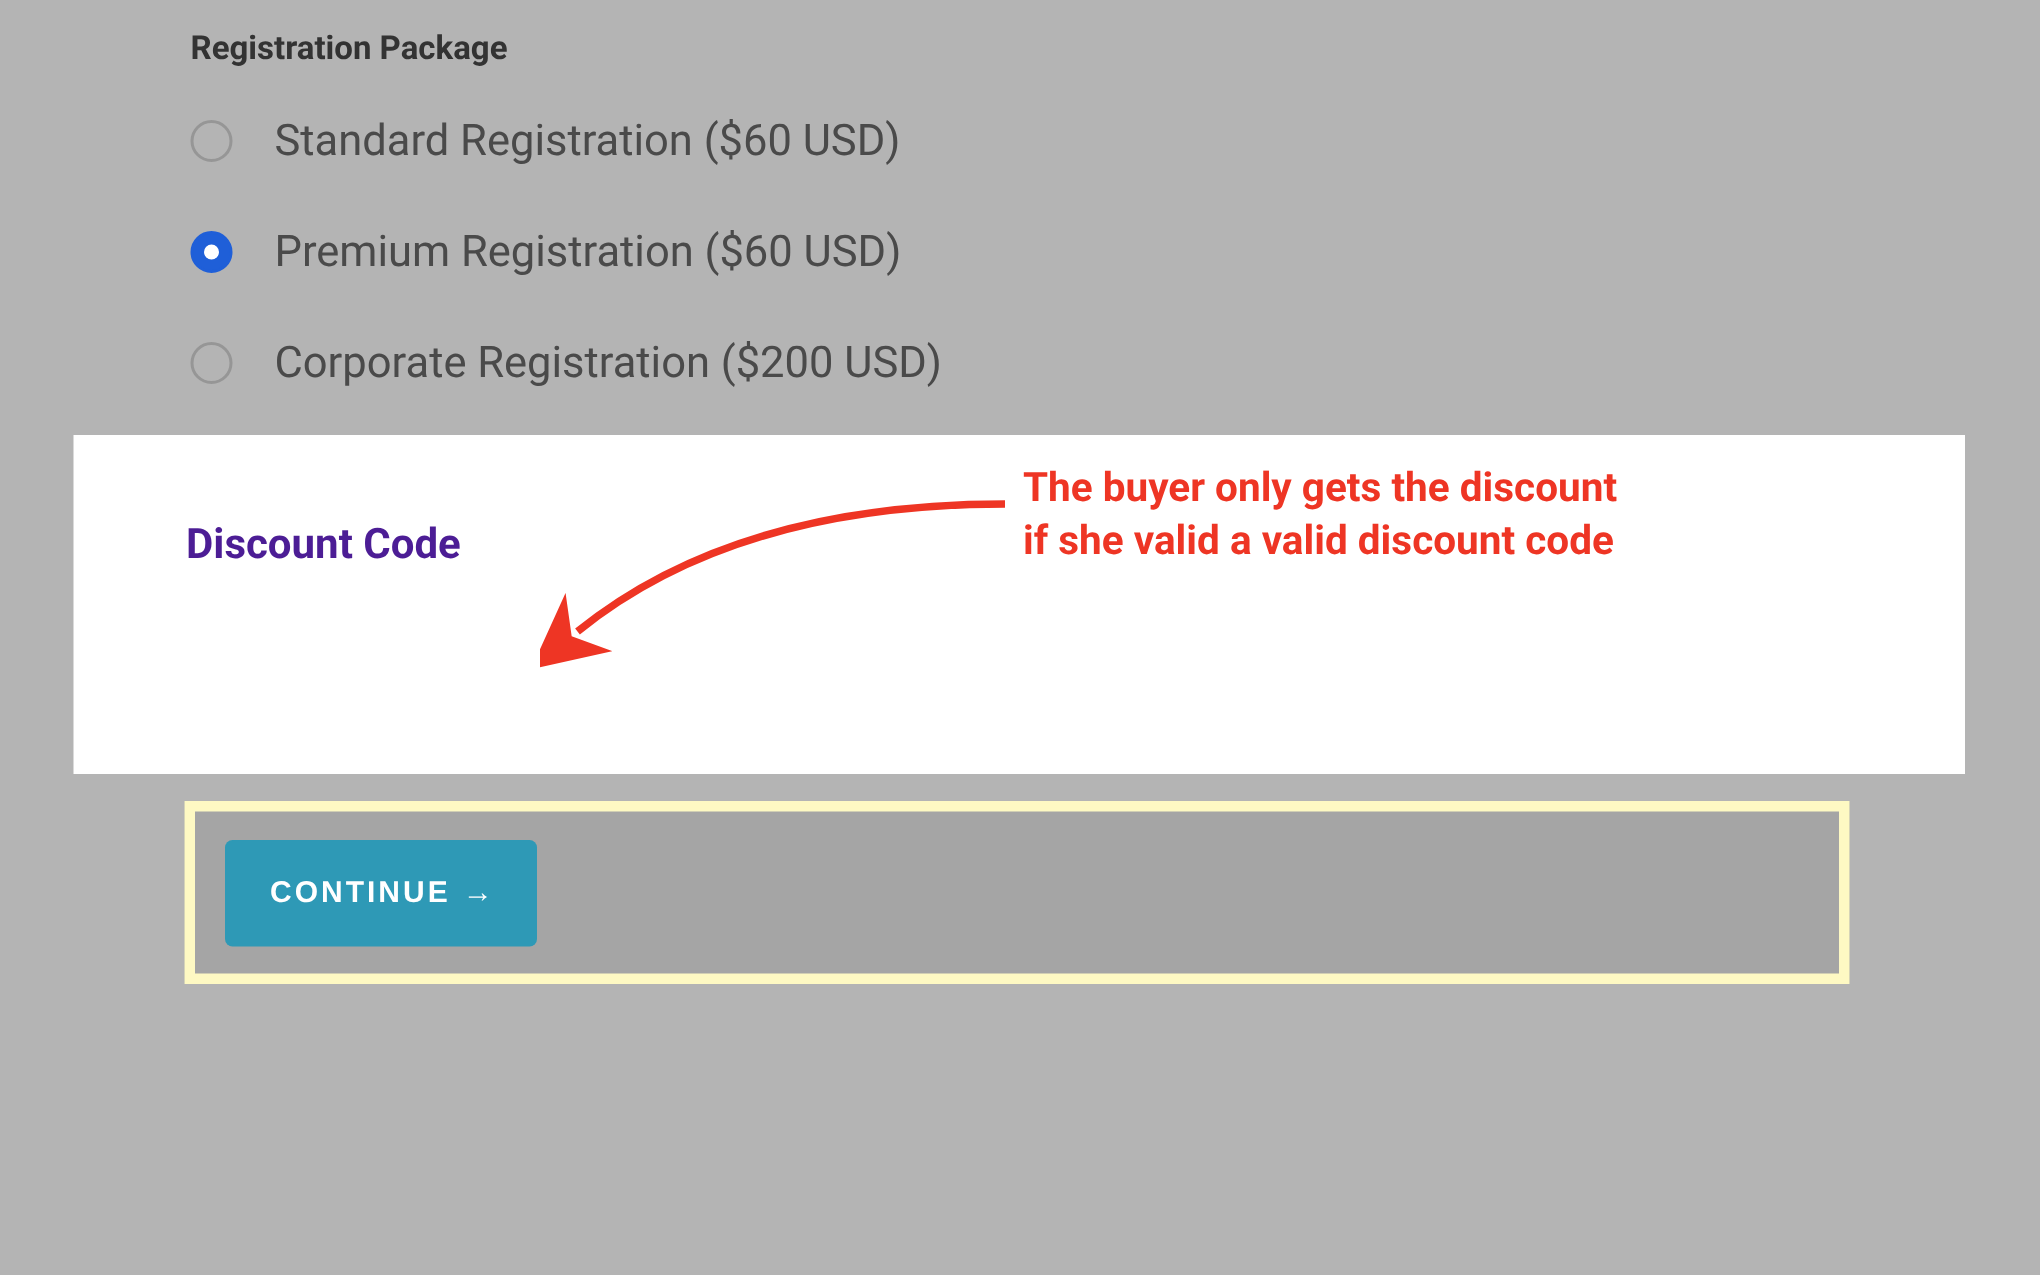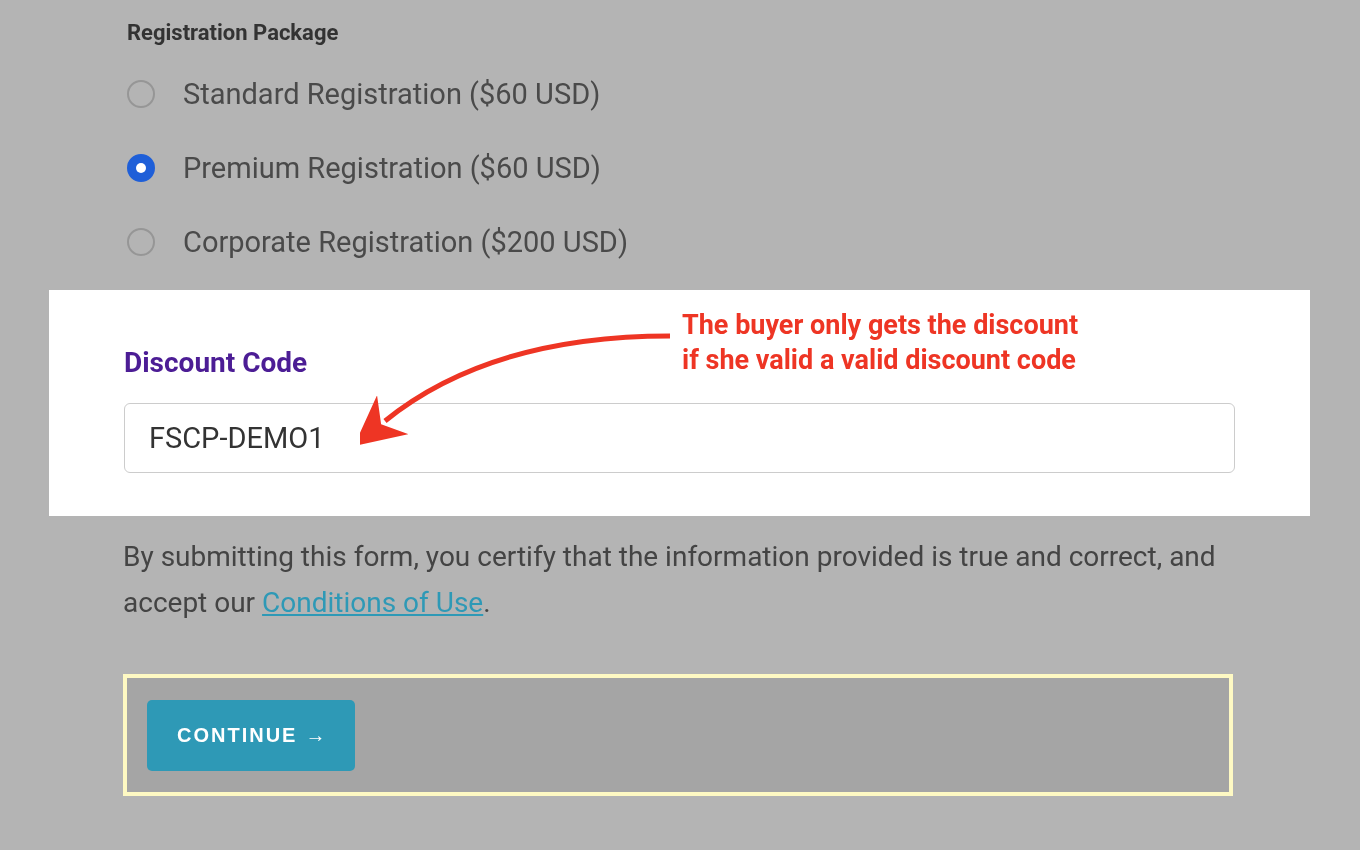--- a/index.html
+++ b/index.html
@@ -93,21 +93,21 @@
     color: #444;
     line-height: 1.65;
     margin-bottom: 48px;
   }
   .disclaimer a {
     color: #2e99b6;
     text-decoration: underline;
   }
   .button-wrap {
     background: #a5a5a5;
-    border: 4px solid #fef9c3;
+    border: 7px solid #fef9c3;
     padding: 28px 20px 28px 20px;
     height: 122px;
     display: flex;
     align-items: center;
   }
   .continue-btn {
     background: #2e99b6;
     color: #fff;
     border: none;
     border-radius: 5px;
@@ -157,27 +157,23 @@
     </div>
     <div class="radio-item">
       <div class="radio-circle"></div>
       <div class="radio-label">Corporate Registration ($200 USD)</div>
     </div>
   </div>
 </div>
 
 <div class="white-box">
   <div class="discount-label">Discount Code</div>
-  <input class="discount-input" type="text" value="FSCP-DEMO1" style="">
 </div>
 
 <div class="lower-block">
-  <p class="disclaimer">
-    <span>By submitting this form, you certify that the information provided is true and correct, and accept our </span><a href="#">Conditions of Use</a><span>.</span>
-  </p>
   <div class="button-wrap">
     <button class="continue-btn">
       <span>CONTINUE</span>
       <span class="arrow">→</span>
     </button>
   </div>
 </div>
 
 <div class="annotation">
   <span>The buyer only gets the discount</span><br>

